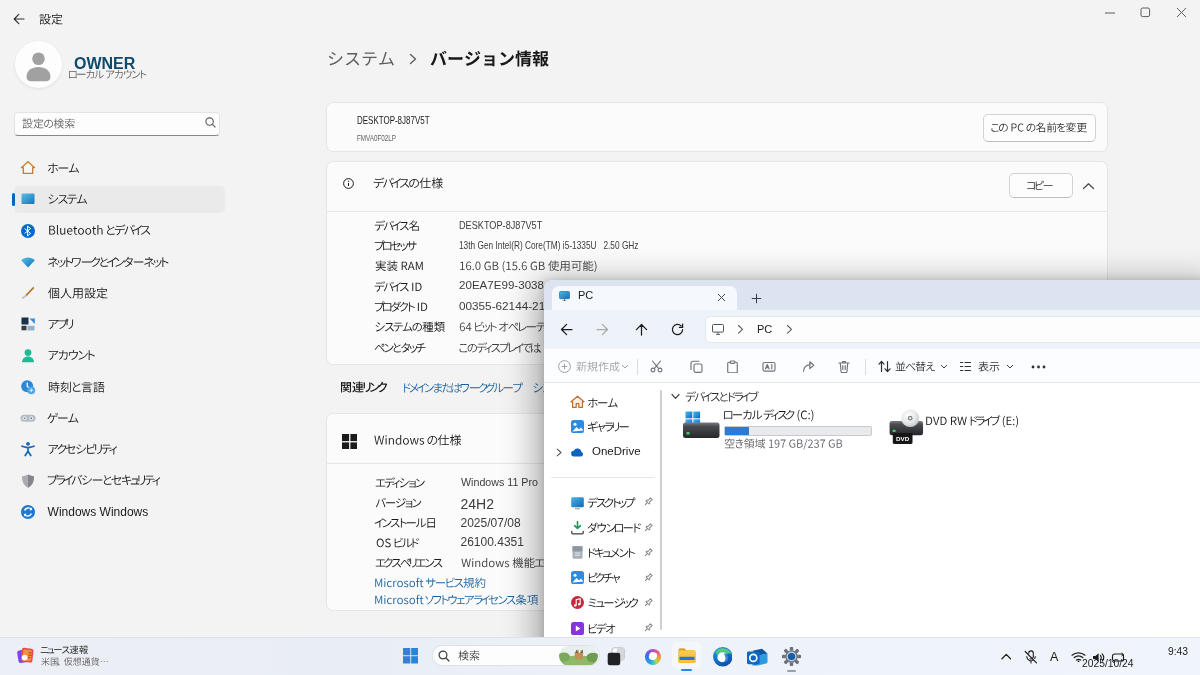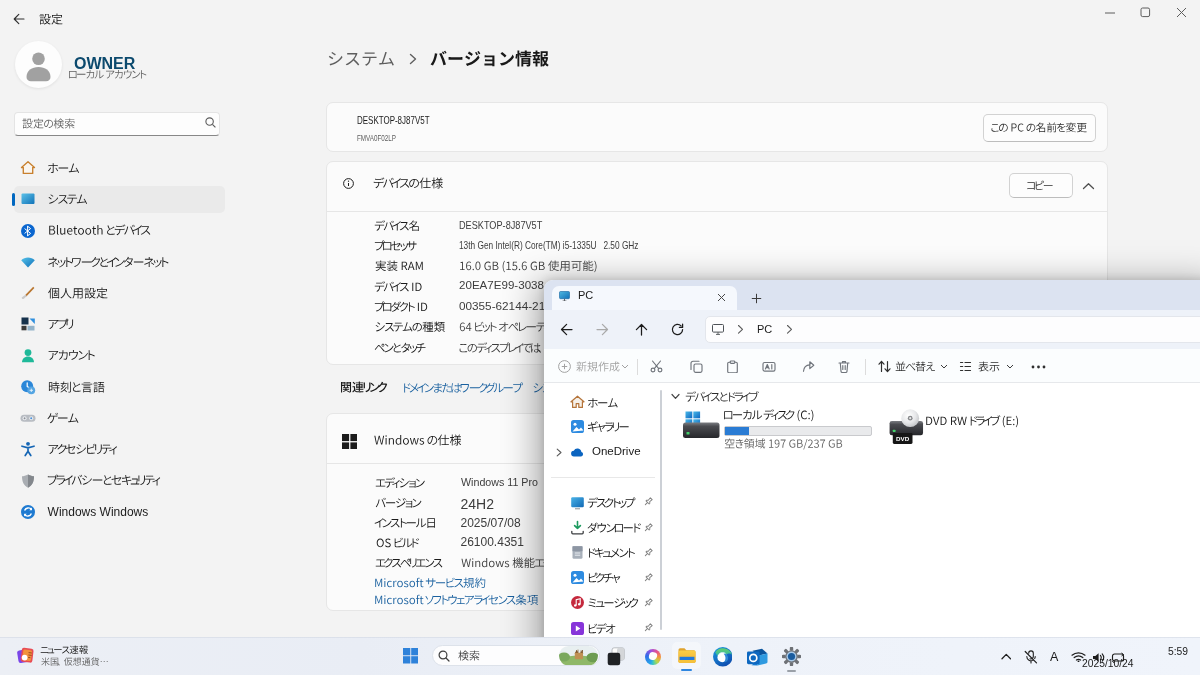--- a/index.html
+++ b/index.html
@@ -1201,13 +1201,13 @@
     <circle cx="7.5" cy="10.4" r=".9" fill="#1d1d1d"></circle>
   </svg>
 <svg style="position:absolute;left:1092px;top:651.5px" width="13" height="11" viewBox="0 0 13 11">
     <path d="M1 4h2.4L6.6 1.3v8.4L3.4 7H1z" fill="#1d1d1d"></path>
     <path d="M8.4 3.4a3.3 3.3 0 010 4.2M10.2 1.8a5.8 5.8 0 010 7.4" stroke="#1d1d1d" stroke-width="1.1" fill="none" stroke-linecap="round"></path>
   </svg>
 <svg style="position:absolute;left:1111px;top:651.5px" width="14" height="11" viewBox="0 0 14 11">
     <path d="M3.5 2h7a2 2 0 012 2v3a2 2 0 01-2 2h-7a2 2 0 01-2-2V4a2 2 0 012-2z" stroke="#1d1d1d" stroke-width="1.15" fill="none"></path>
     <path d="M10.5 1l2 1.5-2 1.5M3.5 8l-2 1.5 2 1.5" fill="none" stroke="#1d1d1d" stroke-width="1"></path>
   </svg>
-<div class="txt" style="left:1168px;top:646.2px;font-size:10.3px;color:#1a1a1a">5:59</div>
+<div class="txt" style="left:1168px;top:646.2px;font-size:10.3px;color:#1a1a1a">9:43</div>
 <div class="txt" style="left:1082px;top:658.4px;font-size:10.3px;color:#1a1a1a">2025/10/24</div>
 </body></html>

